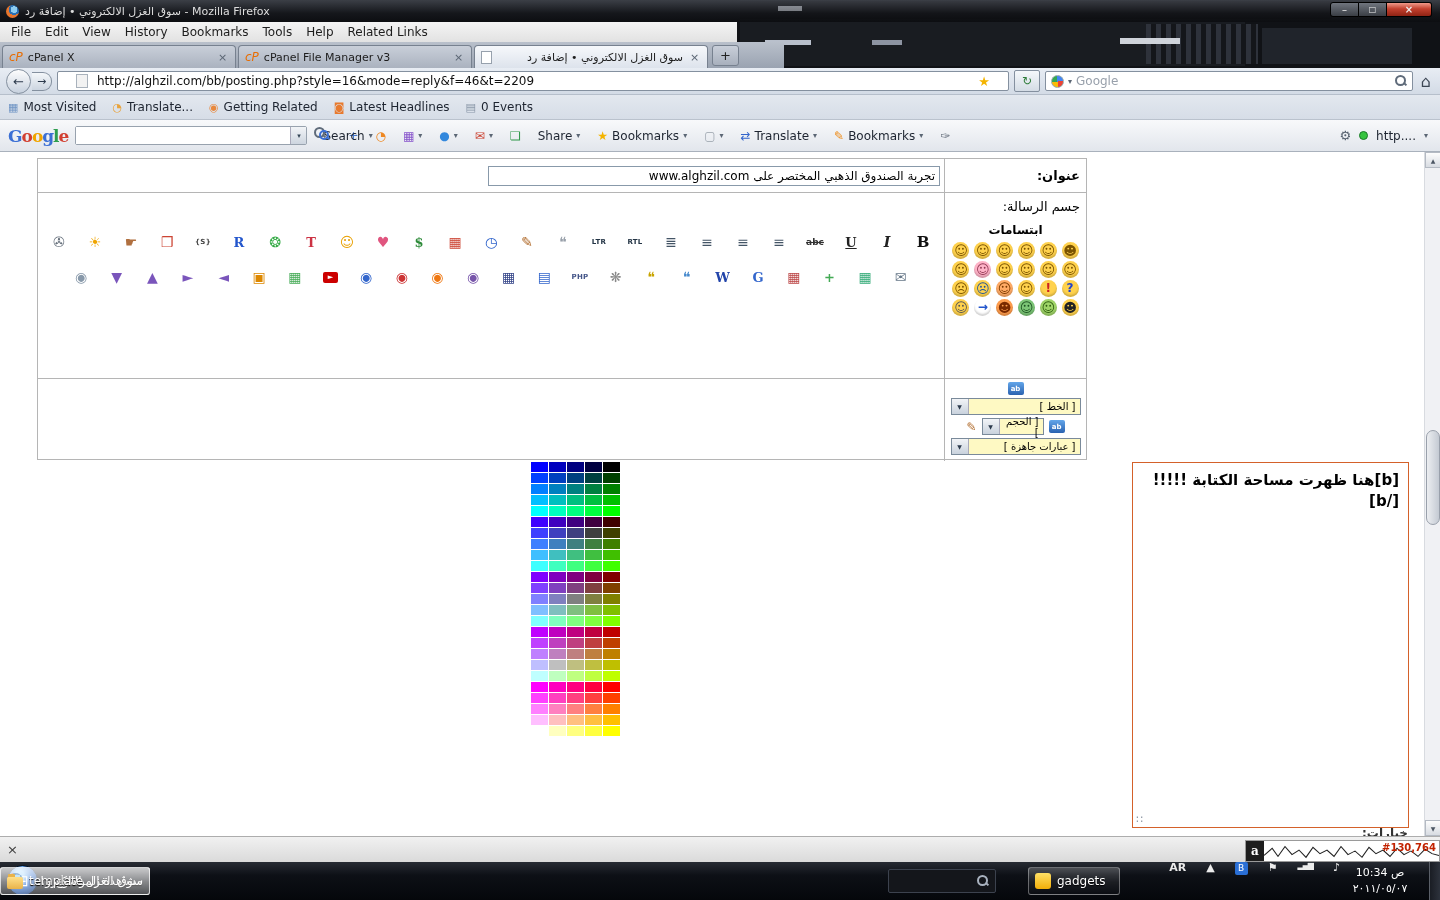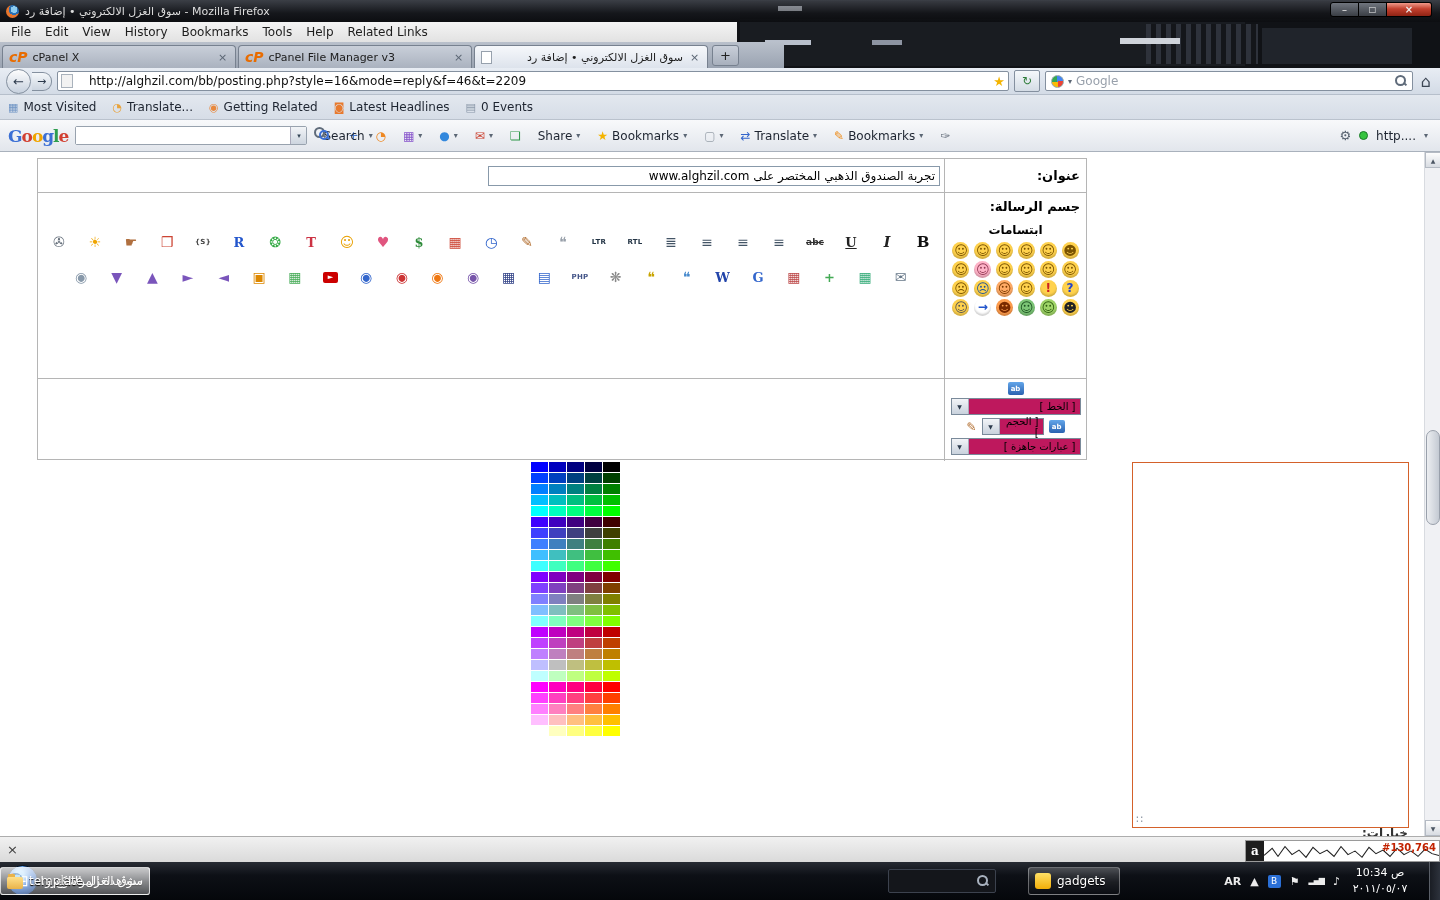--- a/index.html
+++ b/index.html
@@ -34,35 +34,35 @@
   #tabbar{position:absolute;left:0;top:42px;width:784px;height:26px;box-sizing:border-box;
           background:linear-gradient(#b9c0cb,#9aa3b1);display:flex;align-items:flex-end;padding:2px 2px 0;gap:2px}
   .tab{width:234px;height:23px;display:flex;align-items:center;gap:5px;padding:0 6px;box-sizing:border-box;
        background:linear-gradient(#c9cfd9,#aab2bf);border:1px solid #77818f;border-bottom:none;
        border-radius:4px 4px 0 0;font-size:11px;color:#1c1c1c}
   .tab.active{background:linear-gradient(#f6f8fb,#dde3ec)}
   .tab-label{flex:1;white-space:nowrap;overflow:hidden;text-overflow:ellipsis}
   .tab-close{color:#5b6674;font-size:11px;width:13px;text-align:center}
   .tab-fav{display:inline-flex;align-items:center;justify-content:center}
   .tab-fav.page{width:9px;height:11px;background:#fff;border:1px solid #97a1ad;font-size:0}
-  .tab-fav.cpanel{color:#e86c00;font-weight:bold;font-size:14px;font-style:italic}
+  .tab-fav.cpanel{color:#e86c00;font-weight:normal;font-size:12px;font-style:italic}
   #newtab{width:25px;height:19px;margin:0 0 2px 2px;display:flex;align-items:center;justify-content:center;
           color:#222;font-size:13px;background:linear-gradient(#c9cfd9,#a8b0bd);border:1px solid #77818f;border-radius:3px}
 
   
   #navbar{position:absolute;left:0;top:68px;width:1440px;height:27px;box-sizing:border-box;
           background:linear-gradient(#e8edf4,#d3dbe6);border-bottom:1px solid #b6bfcb;
           display:flex;align-items:center;gap:5px;padding:0 6px}
   #back-btn{width:23px;height:23px;border-radius:50%;background:linear-gradient(#fdfdfd,#c7d1de);
             border:1px solid #84909f;color:#2c3a4c;display:flex;align-items:center;justify-content:center;font-size:13px}
   #fwd-btn{width:19px;height:17px;border-radius:0 9px 9px 0;background:linear-gradient(#f4f7fa,#ccd5e0);
            border:1px solid #84909f;border-left:none;margin-left:-4px;color:#2c3a4c;
            display:flex;align-items:center;justify-content:center;font-size:11px}
   #urlbox{width:952px;height:20px;background:#fff;border:1px solid #84909f;border-radius:2px;
-          display:flex;align-items:center;gap:16px;padding:0 3px;box-sizing:border-box}
+          display:flex;align-items:center;gap:9px;padding:0 18px;box-sizing:border-box}
   .doc-ic{width:10px;height:12px;background:#f2f2f2;border:1px solid #a9b2bc}
   #url-text{flex:1;font-size:12px;color:#101010;white-space:nowrap;overflow:hidden}
   .star{color:#f4b400;font-size:13px;line-height:1}
   #reload-btn{width:24px;height:20px;border:1px solid #84909f;border-radius:2px;color:#2f7d3a;
               background:linear-gradient(#f5f8fb,#d4dce5);display:flex;align-items:center;justify-content:center;font-size:12px}
   #searchbox{flex:1;height:20px;background:#fff;border:1px solid #84909f;border-radius:2px;
              display:flex;align-items:center;gap:4px;padding:0 5px;box-sizing:border-box}
   .gball{width:13px;height:13px;border-radius:50%;border:1px solid #9aa;box-sizing:border-box;
          background:conic-gradient(#4285f4 0 25%,#ea4335 0 50%,#fbbc05 0 75%,#34a853 0 100%)}
   .caret{font-size:8px;color:#5b6674}
@@ -110,21 +110,21 @@
   .col-side{width:142px;border-left:1px solid #b5b5b5;box-sizing:border-box;flex-shrink:0}
   .col-main{flex:1;box-sizing:border-box}
   .row-title{height:33px;border-bottom:1px solid #b5b5b5;display:flex}
   .row-title .col-side{display:flex;align-items:center;padding:0 6px}
   #title-label{font-weight:bold;font-size:13px;color:#000}
   .row-title .col-main{display:flex;align-items:center;padding:0 4px}
   #title-input{width:452px;height:20px;border:1px solid #8899aa;font-size:12px;direction:rtl;
                padding:0 4px;box-sizing:border-box;font-family:inherit}
   .row-body{height:185px;border-bottom:1px solid #b5b5b5;display:flex}
   .row-body .col-side{padding:6px}
-  #body-label{font-weight:bold;font-size:13px;color:#000}
+  #body-label{font-weight:normal;font-size:13px;color:#000}
   #body-help{font-size:11px;color:#222;margin-top:3px;line-height:1.55}
   #body-help .num{font-size:14px;font-weight:bold}
   #smilies-title{font-weight:bold;font-size:12px;text-align:center;margin:9px 0 5px;color:#000}
   #smilies{display:grid;grid-template-columns:repeat(6,1fr);gap:2px;justify-items:center}
   .smiley{width:17px;height:17px;border-radius:50%;background:#ffd24d;color:#7a5300;font-size:13px;
           line-height:17px;text-align:center;box-shadow:inset 0 -2px 2px rgba(0,0,0,.18)}
   .smiley.bold{font-weight:bold;font-size:12px}
   .row-body .col-main{direction:ltr;display:flex;flex-direction:column;gap:13px;padding:38px 10px 0}
   .ticon-row{display:flex;justify-content:space-between;align-items:center}
   .ticon-row.r2{padding:0 22px}
@@ -135,21 +135,21 @@
   .ticon.strike .g{font-size:9px;font-weight:bold;text-decoration:line-through}
   .ticon.und .g{font-family:"DejaVu Serif",serif;font-weight:bold;text-decoration:underline;font-size:13px}
   .ticon.ita .g{font-family:"DejaVu Serif",serif;font-style:italic;font-weight:bold;font-size:14px}
   .ticon.bld .g{font-family:"DejaVu Serif",serif;font-weight:bold;font-size:15px}
   .ticon.ytb .g{background:#cc0000;color:#fff;border-radius:2px;padding:2px 5px;font-size:7px}
   .row-bottom{height:82px;display:flex}
   .row-bottom .col-side{padding:3px 6px;display:flex;flex-direction:column;gap:3px;align-items:center}
   .spell-icon{width:16px;height:13px;border-radius:2px;color:#fff;font-size:7px;font-weight:bold;
               display:flex;align-items:center;justify-content:center;
               background:linear-gradient(#63a6ea,#2a62b0)}
-  .selectbox{direction:ltr;display:flex;height:17px;border:1px solid #7a8a9a;background:#be185d;
+  .selectbox{direction:ltr;display:flex;height:17px;border:1px solid #7a8a9a;background:#fef9c3;
              box-sizing:border-box;align-items:stretch}
   .selectbox .arrow{width:16px;background:linear-gradient(#f2f4f7,#c9d2dd);border-right:1px solid #aab;
                     display:flex;align-items:center;justify-content:center;font-size:6px;color:#2c3a4c}
   .selectbox .val{flex:1;direction:rtl;font-size:10px;color:#000;display:flex;align-items:center;padding:0 4px}
   .sb-font{width:130px}
   .sb-size{width:62px}
   .sb-phrases{width:130px}
   .size-row{display:flex;direction:ltr;align-items:center;gap:5px;justify-content:center}
   .pencil{font-size:12px;color:#b06a2a;line-height:1}
 
@@ -206,21 +206,21 @@
   .tb-ic.folder{position:relative;height:12px;margin-top:3px;background:linear-gradient(#ffe08a,#e9b34a);border-radius:2px}
   .tb-ic.folder::before{content:"";position:absolute;left:1px;top:-3px;width:7px;height:3px;background:#e9b34a;border-radius:1px 1px 0 0}
   .tb-ic.gadget{background:linear-gradient(#ffe066,#f2ae08);border-radius:3px}
   #tb-search{position:absolute;left:888px;top:7px;width:108px;height:24px;box-sizing:border-box;
              background:#14161b;border:1px solid #3c424e;border-radius:2px;
              display:flex;align-items:center;justify-content:flex-end;padding:0 6px}
   #tb-search input{flex:1;background:transparent;border:none;outline:none;color:#ddd;font-size:11px;min-width:0}
   #tb-search .mag::before{border-color:#a9b2bf}
   #tb-search .mag::after{background:#a9b2bf}
   #gadgets-btn{left:1028px;width:92px}
-  #tray{position:absolute;right:100px;top:0;height:38px;display:flex;align-items:center;gap:9px}
+  #tray{position:absolute;right:100px;top:0;height:38px;display:flex;gap:20px}
   .tray-g{color:#ececec;font-size:11px;line-height:1}
   .tray-g.lang{font-weight:bold}
   .tray-g.chip{background:#2a6fd6;border-radius:2px;width:13px;height:13px;display:flex;align-items:center;
                justify-content:center;font-size:9px;color:#fff}
   .tray-g.bars{font-size:8px;letter-spacing:-1px}
   #clock{position:absolute;right:24px;top:3px;width:72px;text-align:center;color:#fff;font-size:11px;line-height:16px}
   #show-desktop{position:absolute;right:0;top:0;width:10px;height:38px;border-left:1px solid #5a5f68;
                 background:linear-gradient(90deg,#1a1d24,#2d323c)}
 </style>
 </head>
@@ -737,20 +737,21 @@
         <span class="pcell" style="background: rgb(255, 191, 64);"></span>
         <span class="pcell" style="background: rgb(255, 191, 0);"></span>
         <span class="pcell" style="background: rgb(255, 255, 255);"></span>
         <span class="pcell" style="background: rgb(255, 255, 191);"></span>
         <span class="pcell" style="background: rgb(255, 255, 128);"></span>
         <span class="pcell" style="background: rgb(255, 255, 64);"></span>
         <span class="pcell" style="background: rgb(255, 255, 0);"></span>
     </div>
 
     <div id="msgpanel">
+      <div id="msgtext">[b]هنا ظهرت مساحة الكتابة !!!!![/b]</div>
       <span id="grip">∷</span>
     </div>
 
     <div id="options-label">خيارات:</div>
 
     <div id="scrollbar">
       <span class="sb-arrow up">▲</span>
       <span id="sb-thumb"></span>
       <span class="sb-arrow down">▼</span>
     </div>

